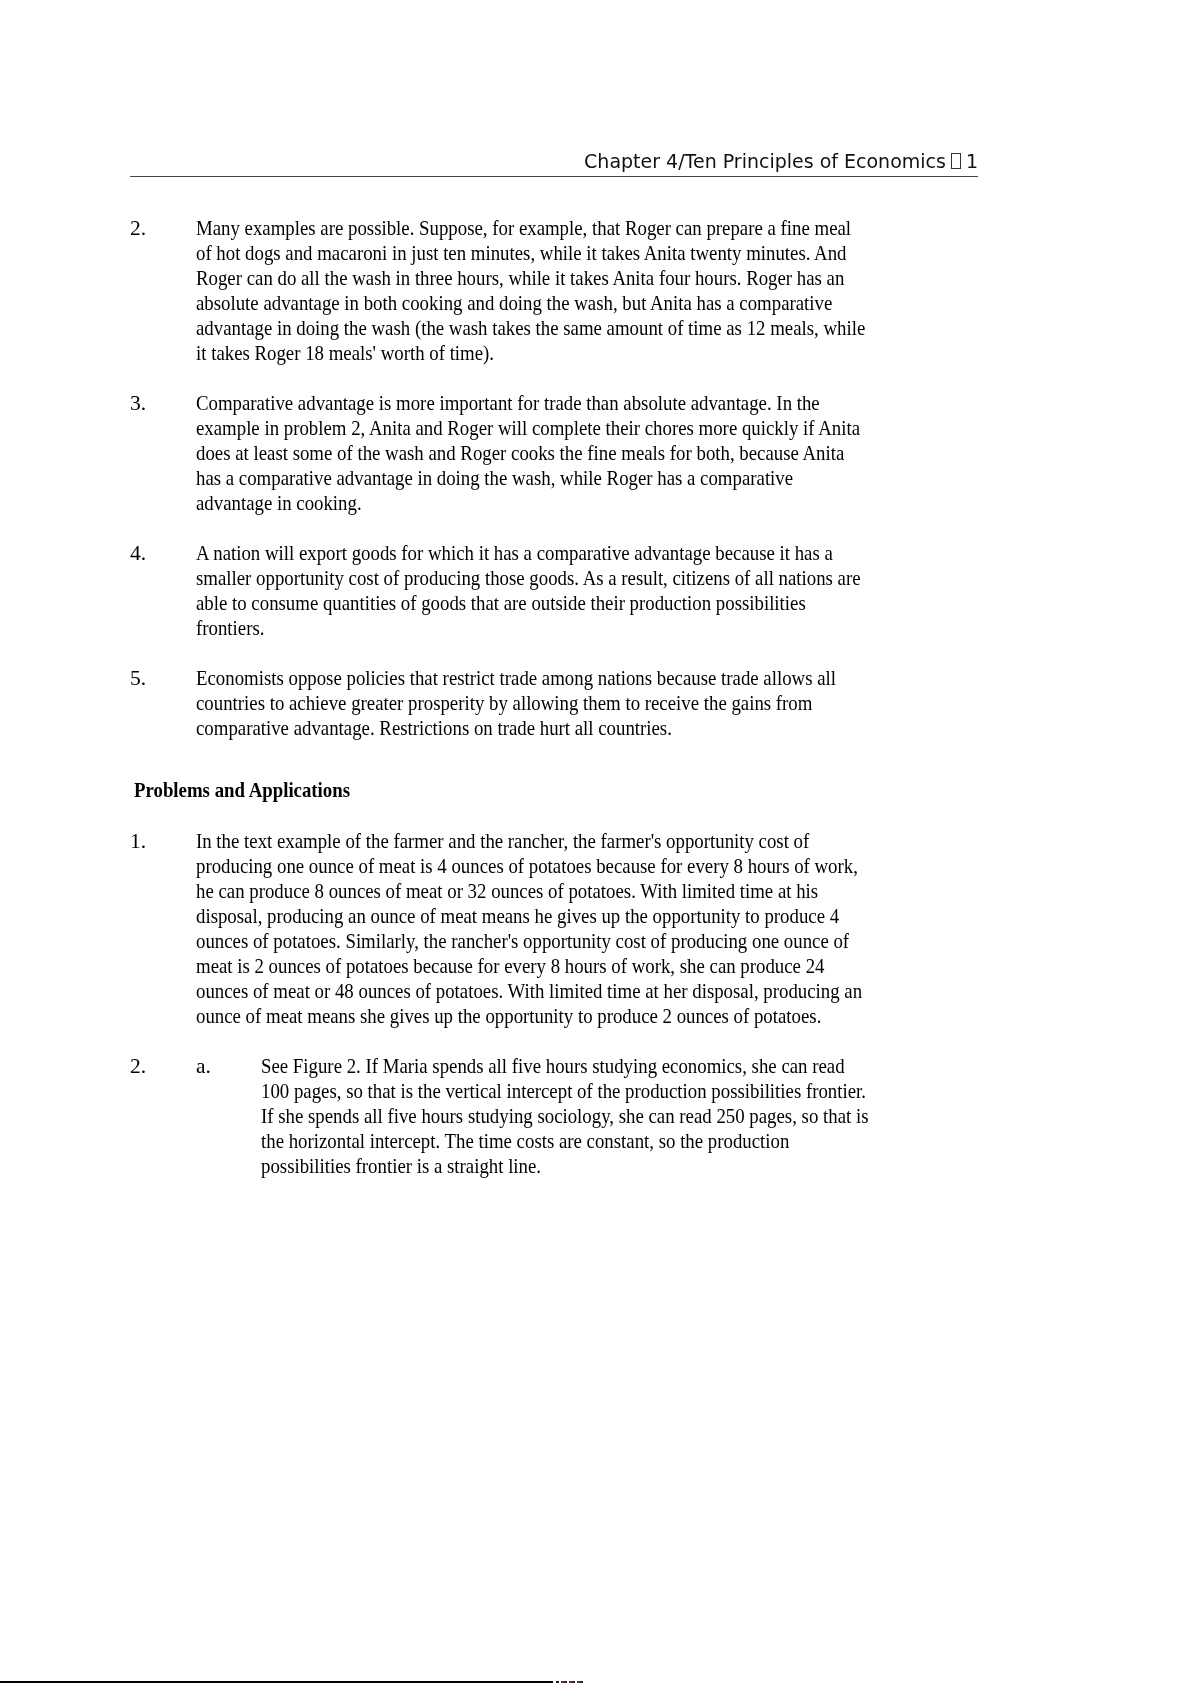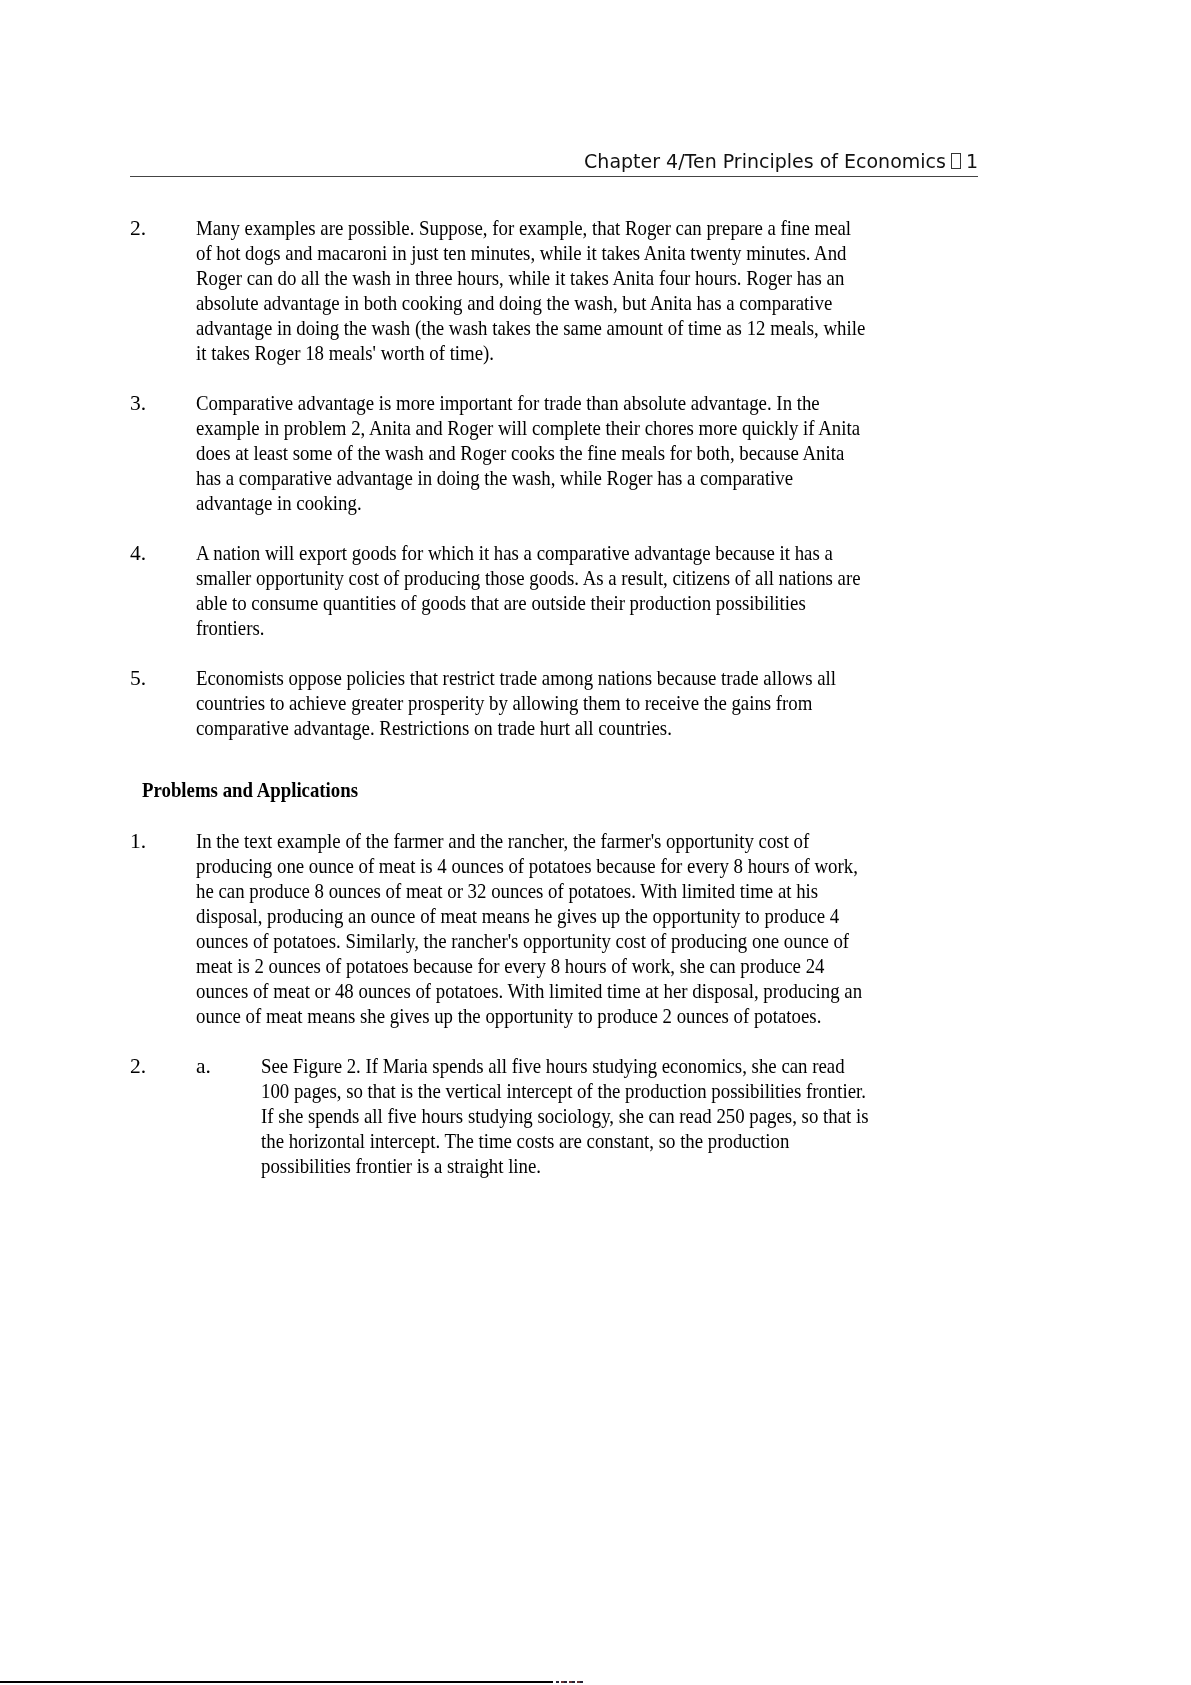--- a/index.html
+++ b/index.html
@@ -14,21 +14,21 @@
   .header span { display: inline-block; }
   .box-glyph { display: inline-block; width: 8px; height: 14px; border: 1px solid #333; margin: 0 5px; vertical-align: -1px; }
   .body {
     position: absolute; left: 130px; top: 216px; width: 880px;
     font-family: "Liberation Serif", serif; color: #000; font-size: 21.5px; line-height: 25px;
   }
   .item { position: relative; display: flex; margin-bottom: 25px; }
   .num { width: 66px; flex: 0 0 66px; }
   .txt { flex: 1; font-family: Liberation Serif, serif; }
   .squeeze { display: block; transform-origin: left top; transform: scaleX(0.875); width: 114.3%; }
-  .heading { font-weight: bold; margin: 37px 0 26px 12px; }
+  .heading { font-weight: bold; margin: 37px 0 26px 4px; }
   .sub { display: flex; }
   .sub .lab { width: 65px; flex: 0 0 65px; }
   .footer-line { position: absolute; left: 0; top: 1681px; width: 553px; height: 2px; background: #000; }
   .footer-mark { position: absolute; left: 556px; top: 1681px; width: 28px; height: 2px; background: repeating-linear-gradient(90deg, #223 0 3px, #fff 3px 5px, #633 5px 8px); }
 </style>
 </head>
 <body>
 
 <div class="page">
 

